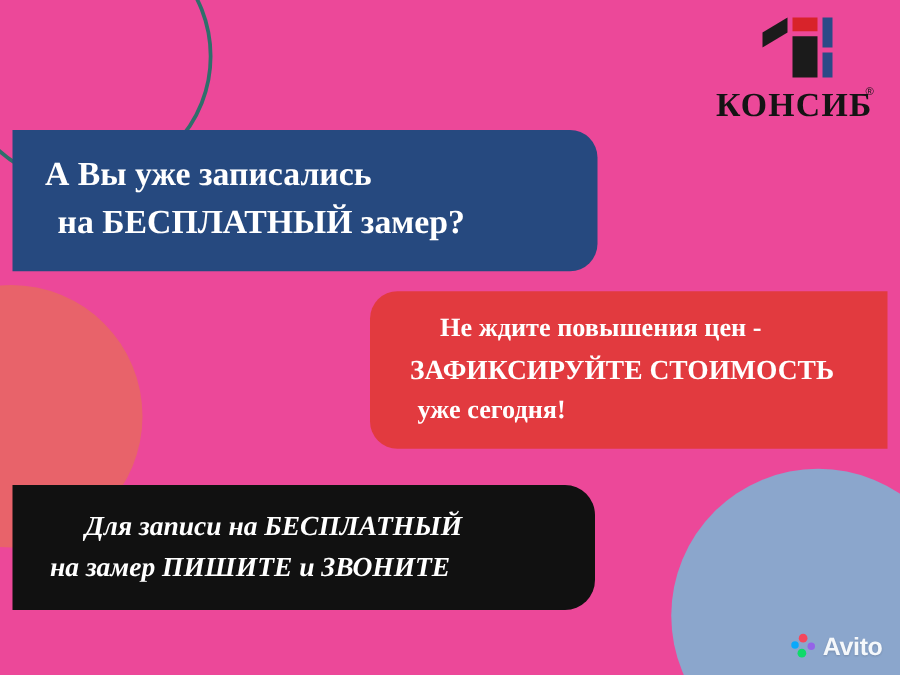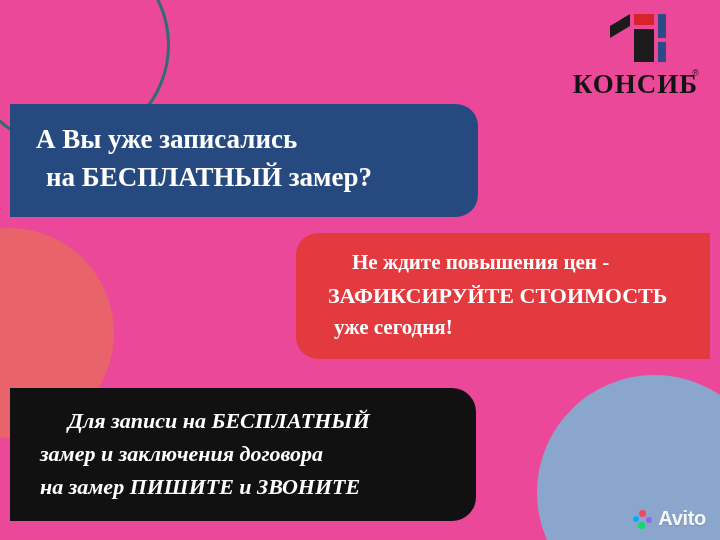--- a/index.html
+++ b/index.html
@@ -154,21 +154,21 @@
   .banner-black .line1 { padding-left: 34px; }
   .banner-black .line2 { padding-left: 6px; }
   .banner-black .line3 { padding-left: 6px; }
 
   
   .watermark {
     position: absolute;
     right: 14px;
     bottom: 10px;
     display: flex;
-    align-items: flex-end;
+    align-items: flex-start;
     gap: 5px;
     opacity: 0.92;
   }
   .wm-dots {
     position: relative;
     width: 20px;
     height: 20px;
   }
   .wm-dots span {
     position: absolute;
@@ -218,21 +218,20 @@
   </div>
 
   <div class="banner banner-red">
     <div class="line line1">Не ждите повышения цен -</div>
     <div class="line line2">ЗАФИКСИРУЙТЕ СТОИМОСТЬ</div>
     <div class="line line3">уже сегодня!</div>
   </div>
 
   <div class="banner banner-black">
     <div class="line line1">Для записи на БЕСПЛАТНЫЙ</div>
-    <div class="line line2">замер и заключения договора</div>
     <div class="line line3">на замер ПИШИТЕ и ЗВОНИТЕ</div>
   </div>
 
   <div class="watermark">
     <span class="wm-dots">
       <span class="wm-d1"></span>
       <span class="wm-d2"></span>
       <span class="wm-d3"></span>
       <span class="wm-d4"></span>
     </span>

